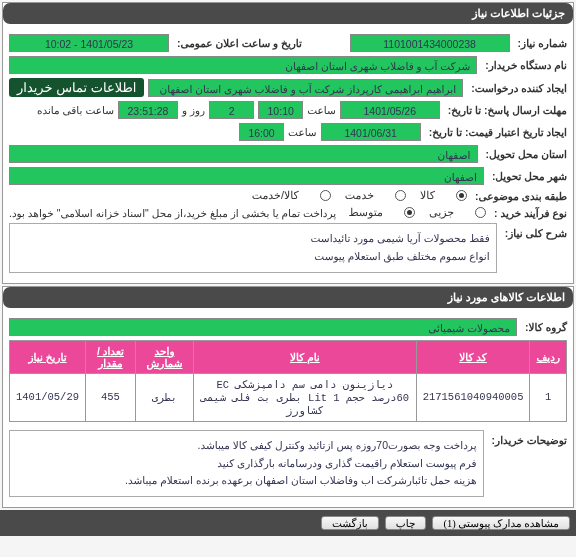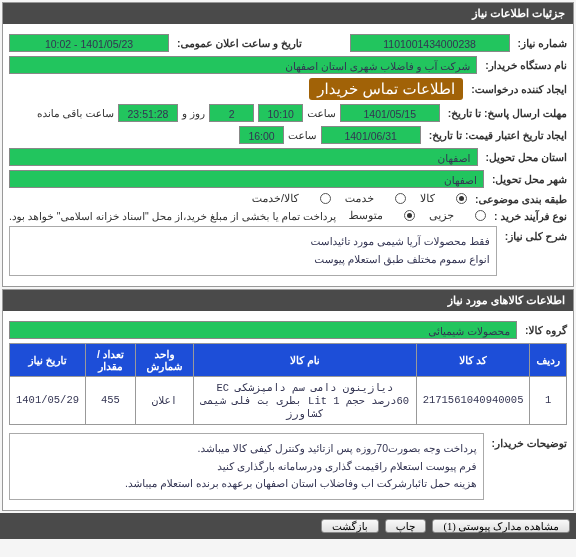--- a/index.html
+++ b/index.html
@@ -15,20 +15,21 @@
   background: #fff;
   border: 1px solid #999;
   margin: 2px;
 }
 .panel-header {
   background: #4a4a4a;
   color: #fff;
   padding: 4px 8px;
   font-size: 11px;
   font-weight: bold;
+  border-radius: 7px;
 }
 .panel-body {
   padding: 6px;
   background: #fff;
 }
 .row {
   display: flex;
   align-items: center;
   margin: 4px 0;
   gap: 4px;
@@ -51,25 +52,25 @@
   line-height: 14px;
   color: #333452;
   font-size: 10.5px;
   text-align: center;
 }
 .field-wide { min-width: 160px; }
 .field-med { min-width: 100px; }
 .field-sm { min-width: 45px; }
 .dark-chip {
   display: inline-block;
-  background: #a16207;
+  background: #14532d;
   color: #fff;
   border-radius: 3px;
   padding: 2px 8px;
-  font-size: 15px;
+  font-size: 13px;
 }
 .radio-group {
   display: flex;
   gap: 14px;
   align-items: center;
 }
 .radio-item {
   display: flex;
   align-items: center;
   gap: 21px;
@@ -98,23 +99,24 @@
   width: 100%;
   border-collapse: collapse;
   font-size: 10.5px;
 }
 table.items th, table.items td {
   border: 1px solid #999;
   padding: 4px 6px;
   text-align: center;
 }
 table.items th {
-  background: #1d4ed8;
+  background: #ec4899;
   color: #fff;
   font-weight: bold;
+  text-decoration: underline;
 }
 table.items td { color: #333452; font-family: Liberation Mono, monospace; }
 .footer-bar {
   background: #4a4a4a;
   padding: 6px;
   display: flex;
   gap: 6px;
 }
 .btn {
   background: linear-gradient(#f8f8f8,#e0e0e0);
@@ -147,26 +149,27 @@
       <span class="field field-wide">1401/05/23 - 10:02</span>
     </div>
 
     <div class="row">
       <span class="label">نام دستگاه خریدار:</span>
       <span class="field" style="flex:1;text-align:right">شرکت آب و فاضلاب شهری استان اصفهان</span>
     </div>
 
     <div class="row">
       <span class="label">ایجاد کننده درخواست:</span>
+      <span class="field" style="flex:1;text-align:right">ابراهیم ابراهیمی کارپرداز شرکت آب و فاضلاب شهری استان اصفهان</span>
       <span class="dark-chip">اطلاعات تماس خریدار</span>
     </div>
 
     <div class="row">
       <span class="label">مهلت ارسال پاسخ: تا تاریخ:</span>
-      <span class="field field-med">1401/05/15</span>
+      <span class="field field-med">1401/05/26</span>
       <span class="sub-label">ساعت</span>
       <span class="field field-sm">10:10</span>
       <span class="field field-sm">2</span>
       <span class="sub-label">روز و</span>
       <span class="field" style="min-width:60px">23:51:28</span>
       <span class="sub-label">ساعت باقی مانده</span>
     </div>
 
     <div class="row">
       <span class="label">ایجاد تاریخ اعتبار قیمت: تا تاریخ:</span>
@@ -251,21 +254,21 @@
           <th>واحد شمارش</th>
           <th>تعداد / مقدار</th>
           <th>تاریخ نیاز</th>
         </tr>
       </thead>
       <tbody>
         <tr>
           <td>1</td>
           <td>2171561040940005</td>
           <td class="right-text">دیازینون دامی سم دامپزشکی EC 60درصد حجم 1 Lit بطری بت فلی شیمی کشاورز</td>
-          <td>اعلان</td>
+          <td>بطری</td>
           <td>455</td>
           <td>1401/05/29</td>
         </tr>
       </tbody>
     </table>
 
     <div class="row" style="align-items:flex-start;margin-top:8px">
       <span class="label" style="padding-top:4px">توضیحات خریدار:</span>
       <div class="desc-box" style="flex:1">
         <div>پرداخت وجه بصورت70روزه پس ازتائید وکنترل کیفی کالا میباشد.</div>

